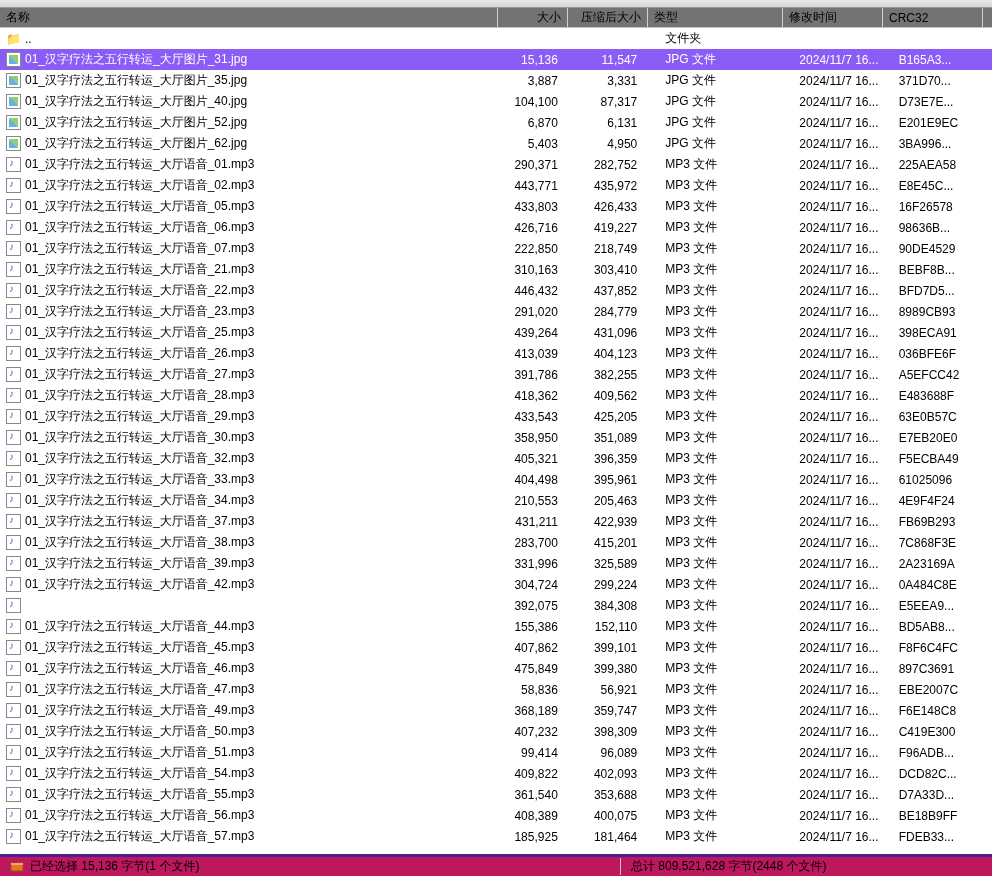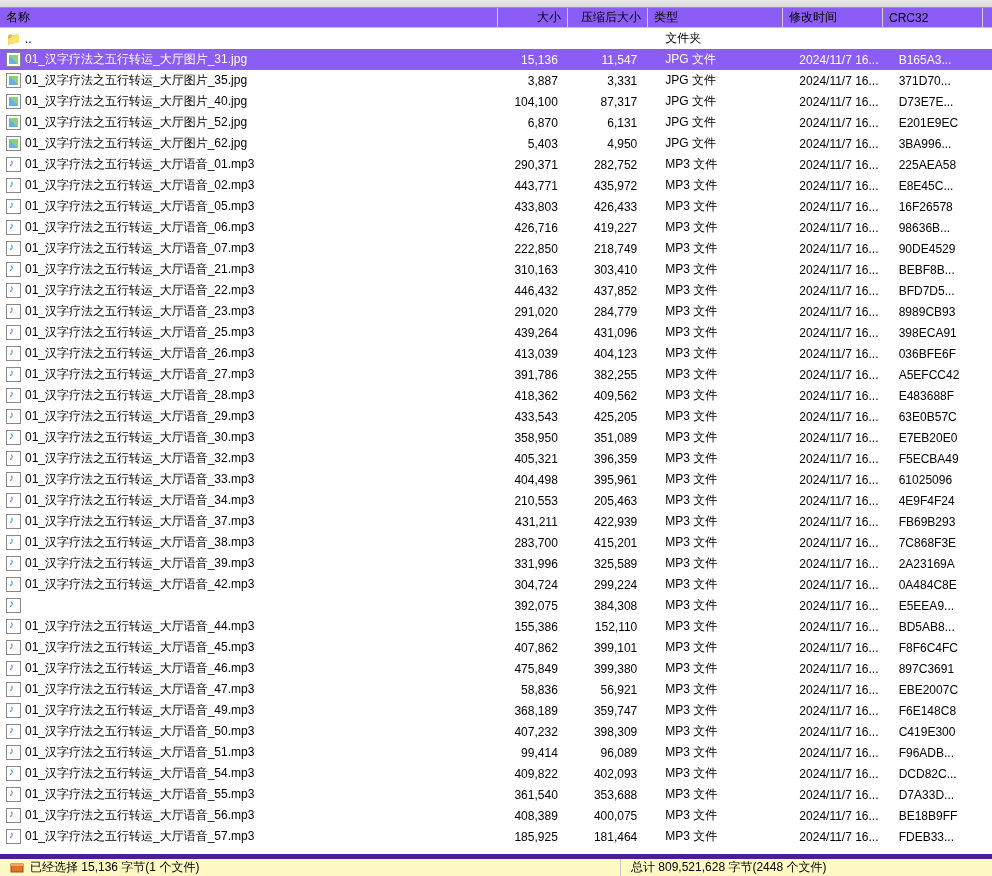--- a/index.html
+++ b/index.html
@@ -12,21 +12,21 @@
   height: 876px;
   position: relative;
 }
 .top-edge {
   height: 8px;
   background: linear-gradient(#e8e8e8, #d8d8d8);
   border-bottom: 1px solid #999;
 }
 .header-row {
   display: flex;
-  background: #8b5cf6;
+  background: #737373;
   border-bottom: 1px solid #c0c0c0;
   height: 20px;
   align-items: stretch;
   user-select: none;
 }
 .header-cell {
   border-right: 1px solid #d0d0d0;
   padding: 2px 6px;
   font-size: 12px;
   color: #000;
@@ -101,24 +101,24 @@
   position: absolute;
   left: 2px;
   top: -1px;
 }
 .statusbar {
   position: absolute;
   bottom: 0;
   left: 0;
   right: 0;
   height: 22px;
-  background: #fef9c3;
-  border-top: 5px solid #4c1d95;
+  background: #be185d;
+  border-top: 3px solid #4c1d95;
   display: flex;
-  align-items: flex-end;
+  align-items: center;
   font-size: 12px;
 }
 .status-segment {
   padding: 0 10px;
   display: flex;
   align-items: center;
   gap: 6px;
 }
 .status-left { flex: 0 0 620px; }
 .status-right { flex: 1; border-left: 1px solid #c8c8c8; }

